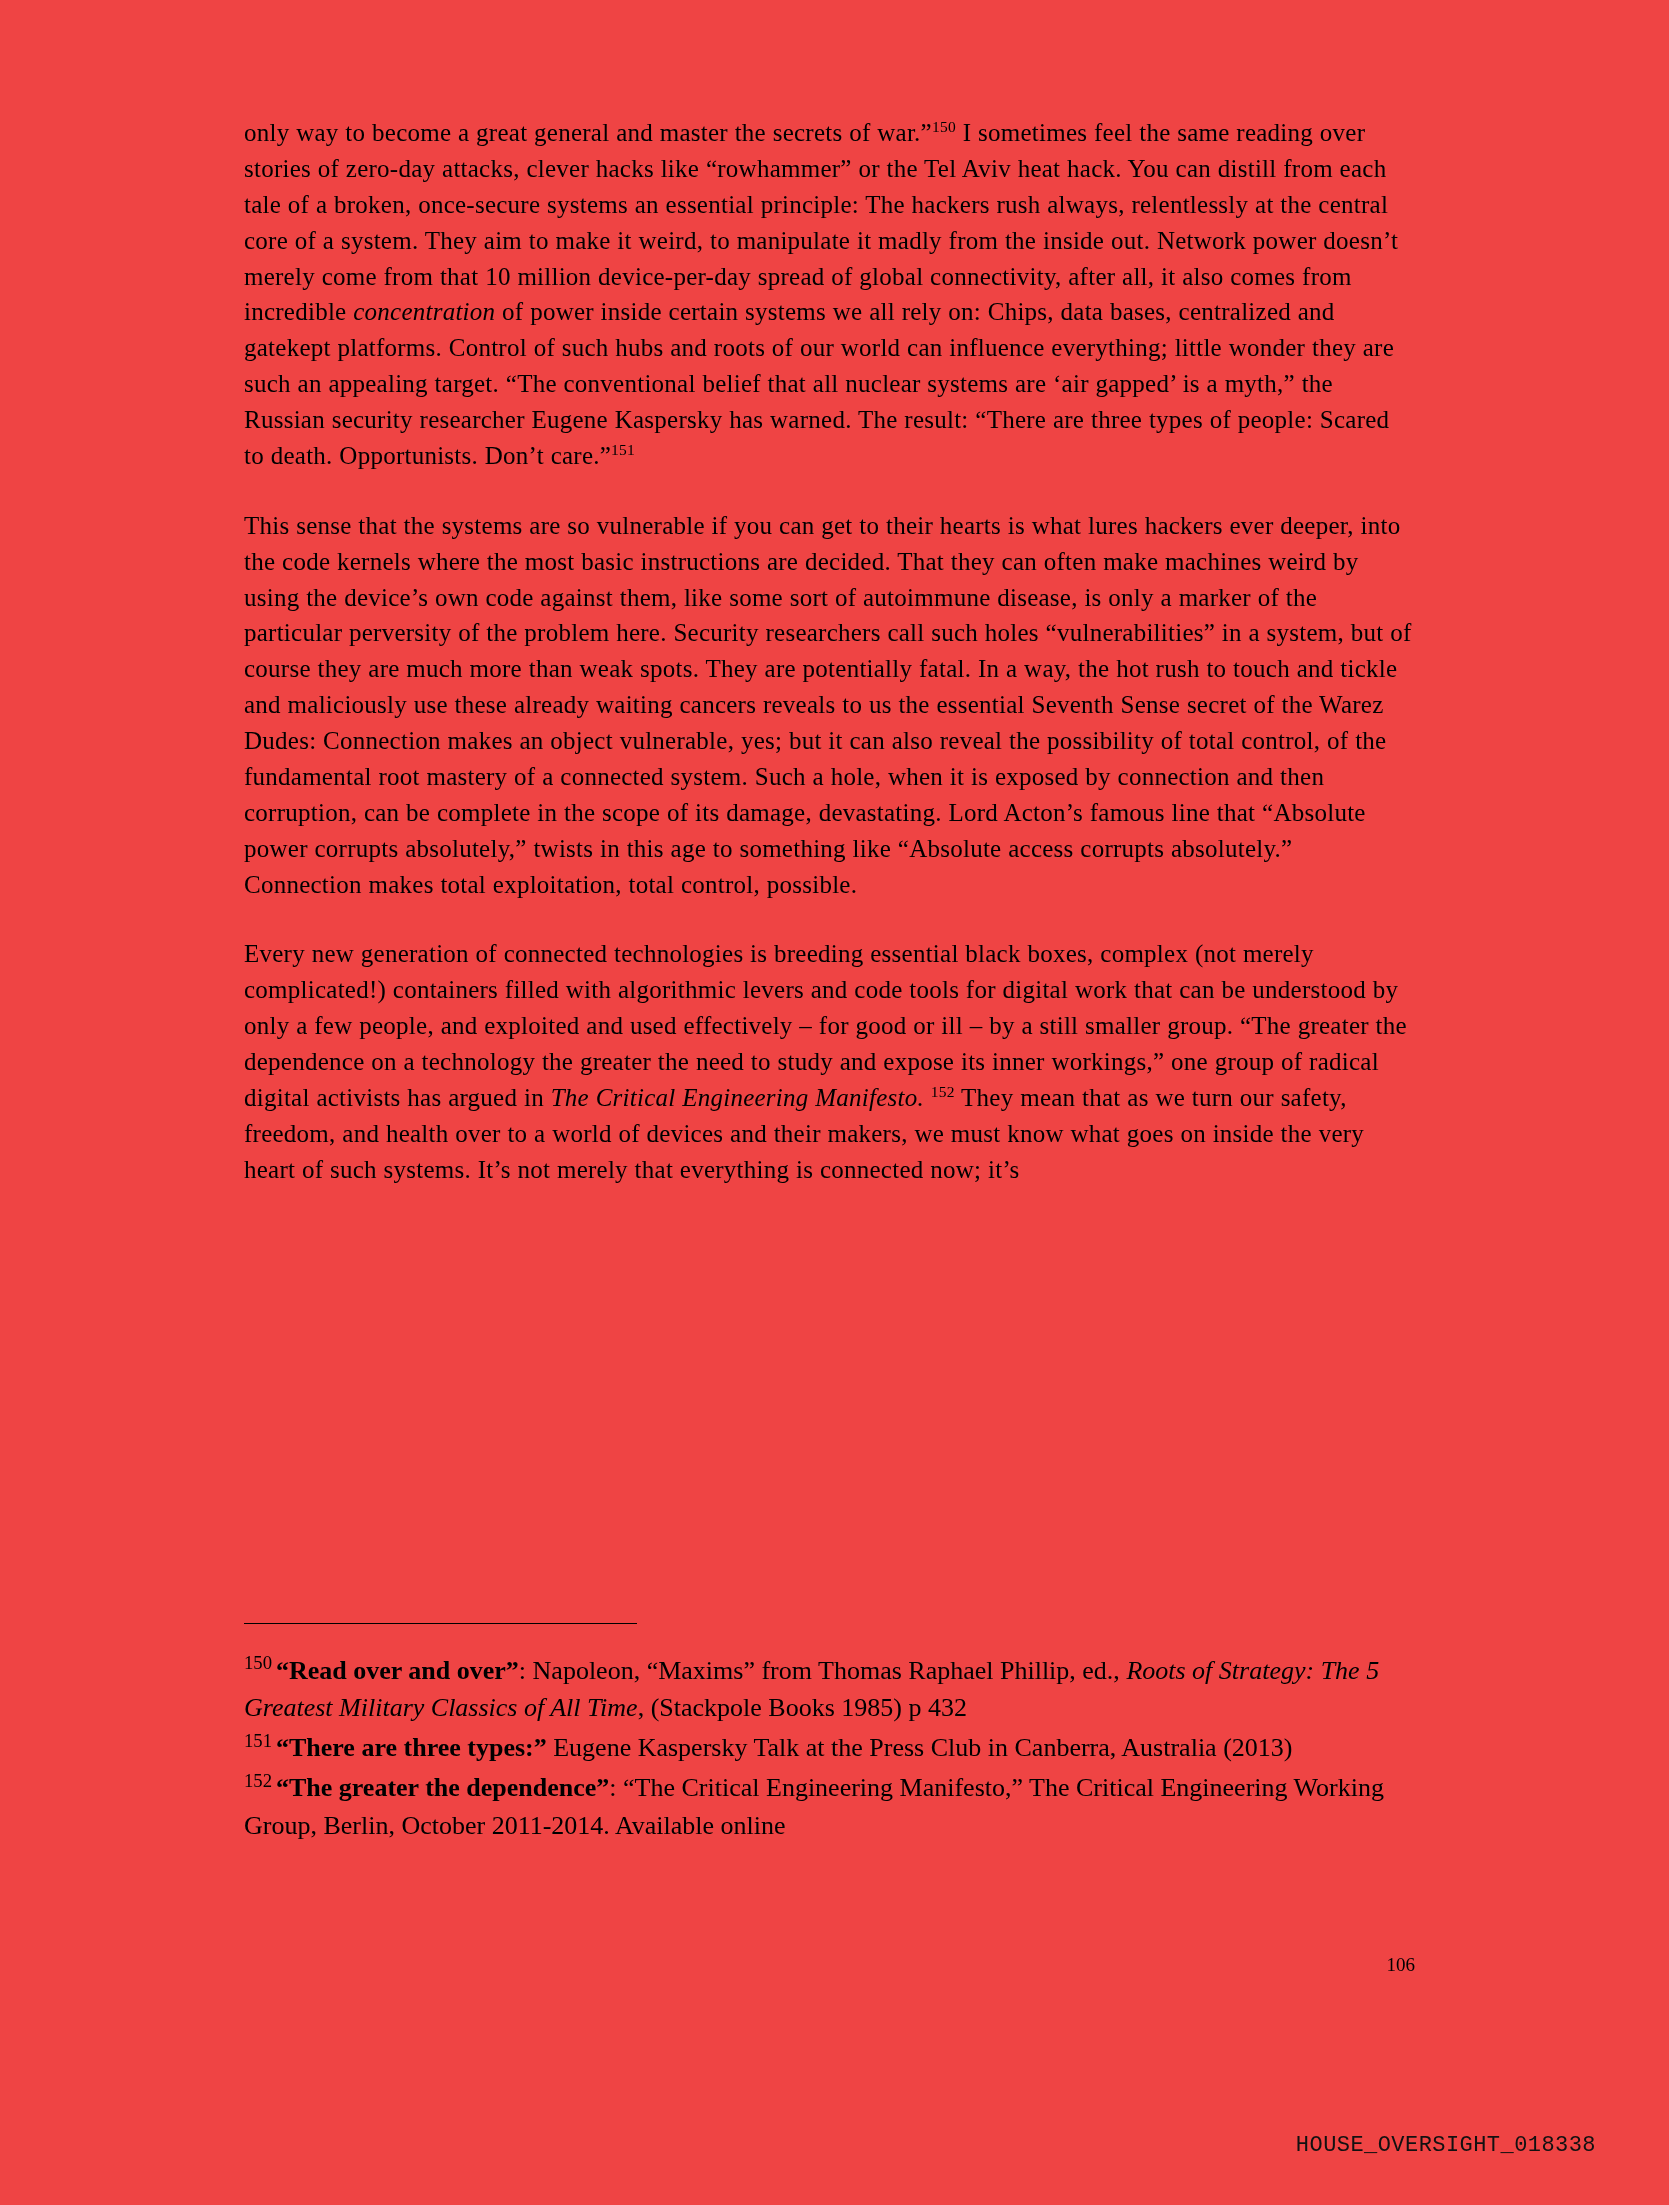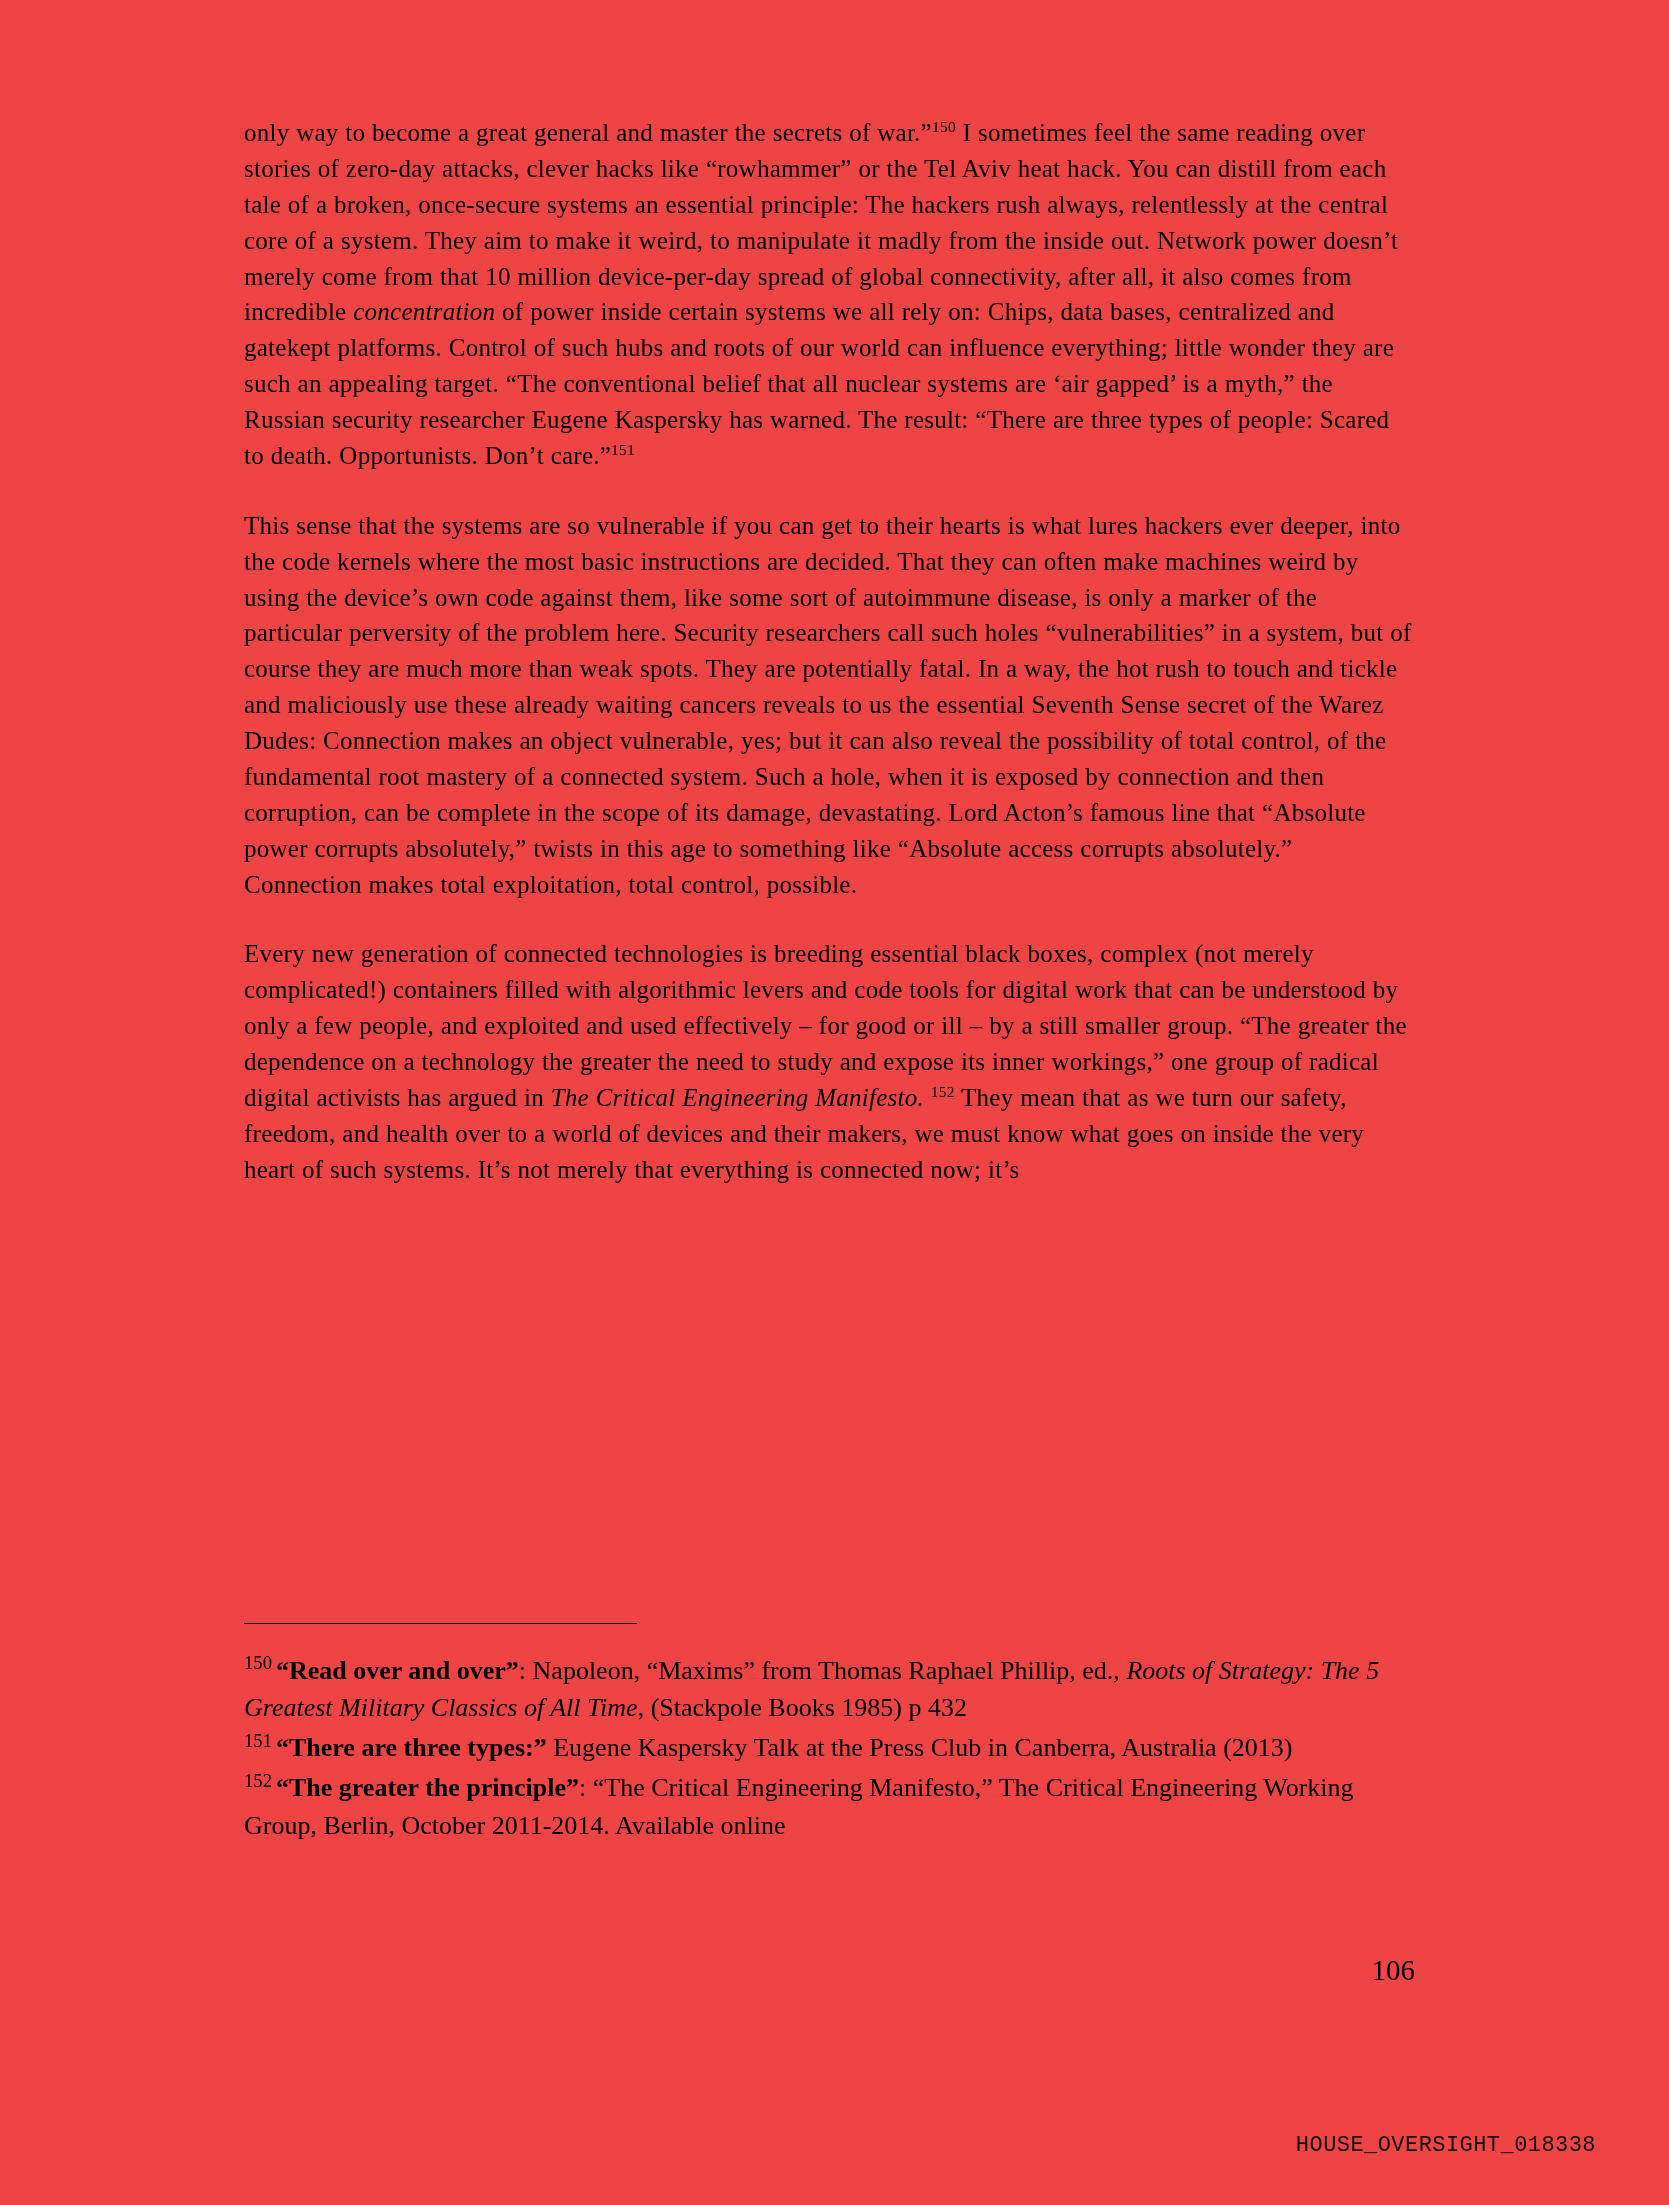--- a/index.html
+++ b/index.html
@@ -59,21 +59,21 @@
     font-size: 0.72em;
     vertical-align: super;
     line-height: 0;
     margin-right: 3.9px;
   }
   .fn b { font-weight: bold; }
   .page-number {
     position: absolute;
     right: 254px;
     top: 1954px;
-    font-size: 29px;
+    font-size: 19px;
   }
   .stamp {
     position: absolute;
     right: 73px;
     bottom: 47px;
     font-family: Liberation Mono, monospace;
     font-size: 22px;
     letter-spacing: 0.02em;
     color: #111111;
   }
@@ -93,21 +93,21 @@
 
   </div>
 
   <div class="footnote-block">
     <div class="fn-rule"></div>
 
     <p class="fn"><span class="fnum">150</span><b>“Read over and over”</b><span>: Napoleon, “Maxims” from Thomas Raphael Phillip, ed., </span><span class="it">Roots of Strategy: The 5 Greatest Military Classics of All Time</span><span>, (Stackpole Books 1985) p 432</span></p>
 
     <p class="fn"><span class="fnum">151</span><b>“There are three types:”</b><span> Eugene Kaspersky Talk at the Press Club in Canberra, Australia (2013)</span></p>
 
-    <p class="fn"><span class="fnum">152</span><b>“The greater the principle”</b><span>: “The Critical Engineering Manifesto,” The Critical Engineering Working Group, Berlin, October 2011-2014. Available online</span></p>
+    <p class="fn"><span class="fnum">152</span><b>“The greater the dependence”</b><span>: “The Critical Engineering Manifesto,” The Critical Engineering Working Group, Berlin, October 2011-2014. Available online</span></p>
   </div>
 
   <div class="page-number">106</div>
 
   <div class="stamp">HOUSE_OVERSIGHT_018338</div>
 
 </div>
 
 
 </body></html>

